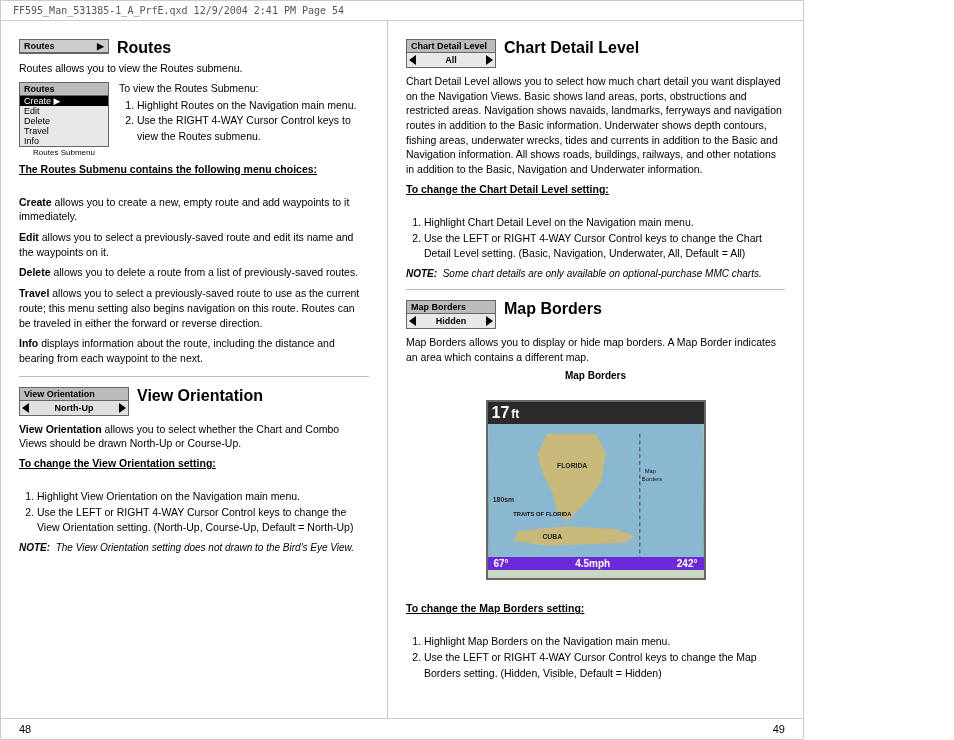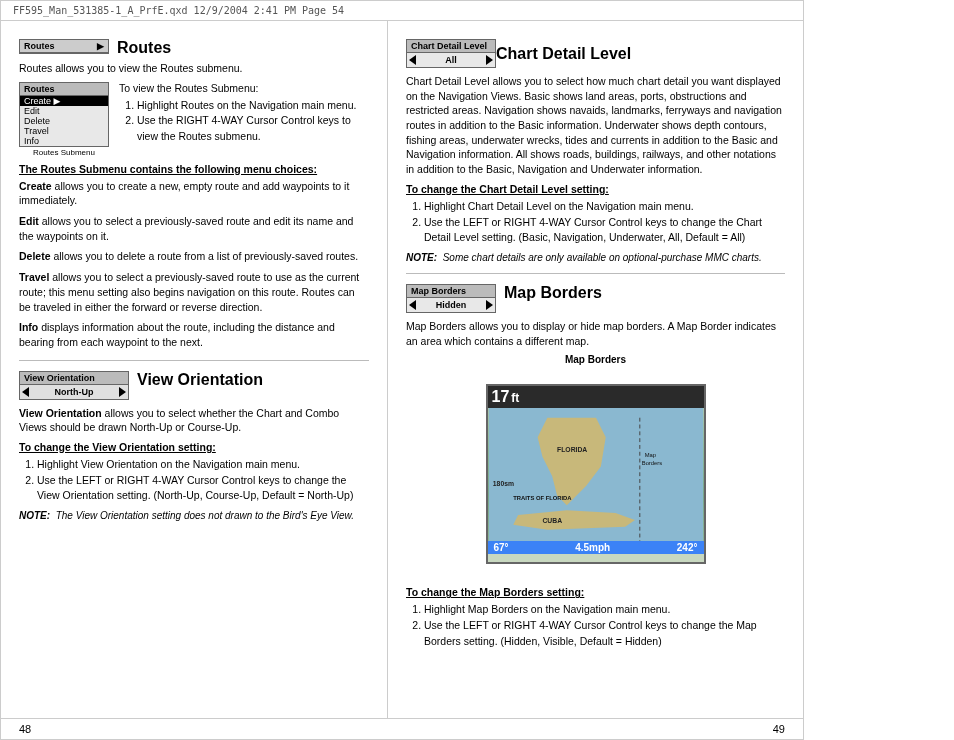--- a/index.html
+++ b/index.html
@@ -96,21 +96,21 @@
     .section-desc {
       font-size: 10.5px;
       line-height: 1.4;
       margin-bottom: 6px;
     }
 
     .subsection-title {
       text-decoration: underline;
       font-size: 10.5px;
       font-weight: bold;
-      margin-bottom: 4px;
+      margin-bottom: 20px;
     }
 
     .step-list {
       padding-left: 18px;
       font-size: 10.5px;
       line-height: 1.5;
       margin-bottom: 6px;
     }
 
     .note-text {
@@ -235,21 +235,21 @@
       height: 100%;
       background: linear-gradient(180deg, #a8c8b0 0%, #8ab898 30%, #78a888 60%, #90b898 100%);
       position: absolute;
       top: 0; left: 0;
     }
 
     .chart-bottom-bar {
       position: absolute;
       bottom: 0;
       width: 100%;
-      background: #3b82f6;
+      background: #6d28d9;
       color: #fff;
       display: flex;
       justify-content: space-between;
       padding: 1px 6px;
       font-size: 10px;
       font-weight: bold;
     }
 
     
     .routes-top-box {
@@ -364,21 +364,21 @@
           <span class="note-label">NOTE:</span>
           &nbsp;<span>The View Orientation setting does not drawn to the Bird's Eye View.</span>
         </p>
       </div>
 
     </div>
 
     <div class="right-col">
 
       <div style="margin-bottom:8px;">
-        <div style="display:flex; align-items:center; gap:0; margin-bottom:6px;">
+        <div style="display:flex; align-items:flex-start; gap:8px; margin-bottom:6px;">
           <div class="ui-widget-box">
             <div class="title-bar">
               <span>Chart Detail Level</span>
             </div>
             <div class="content-row">
               <div class="nav-arrow-l"></div>
               <span class="nav-value">All</span>
               <div class="nav-arrow-r"></div>
             </div>
           </div>

